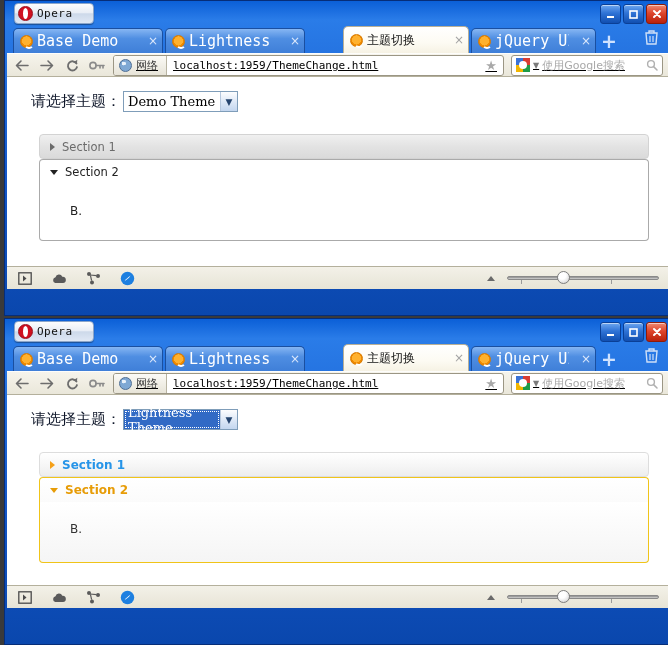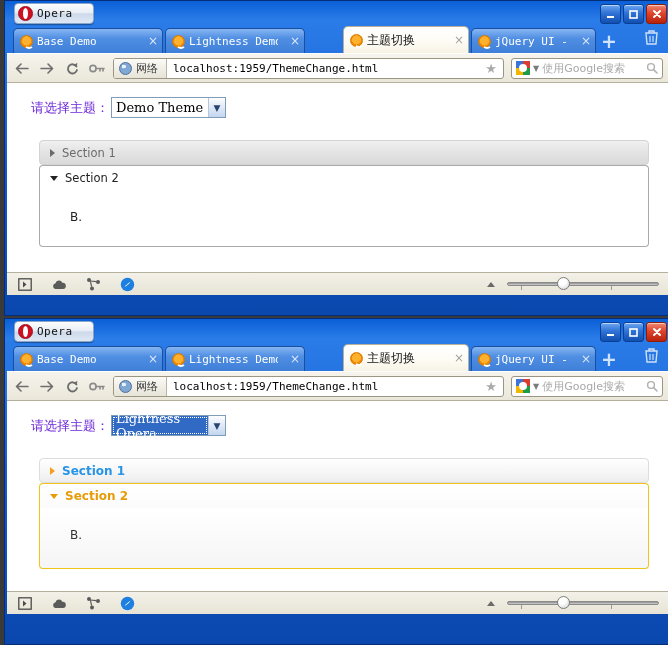--- a/index.html
+++ b/index.html
@@ -76,21 +76,21 @@
     background: radial-gradient(circle at 50% 45%, #ffb12e 0 55%, #f08a00 57% 100%);
     border: 1px solid #d97b00; position: relative;
   }
   .tab .favicon::after{
     content:""; position:absolute; left:2.5px; top:3px; width:6px; height:6px;
     border-radius:50%; border-bottom:2px solid #ffffff; border-left:2px solid transparent;
     border-right:2px solid transparent; border-top:2px solid transparent;
     transform: rotate(0deg);
   }
   .tab .tlabel {
-    font-family: "DejaVu Sans Mono", monospace; font-size: 11px;
+    font-family: "DejaVu Sans Mono", monospace; font-size: 15px;
     white-space: nowrap; overflow: hidden;
   }
   .tab.active .tlabel { font-family: "DejaVu Sans", sans-serif; font-size:12px; }
   .tab .tclose {
     margin-left: auto; padding-left: 8px; font-size: 12px; line-height: 1;
     color: #dce8fb; font-family: "DejaVu Sans", sans-serif;
   }
   .tab.active .tclose { color: #a3a3a3; }
   .t1 { width: 150px; }
   .t2 { width: 140px; }
@@ -98,23 +98,23 @@
   .t4 { width: 125px; }
 
   .newtab {
     width: 22px; height: 24px; display: flex; align-items: center; justify-content: center;
     color: #cfe2ff; font-size: 19px; line-height: 1; font-weight: bold;
   }
   .trash { position:absolute; right: 12px; bottom: 4px; }
 
   
   .toolbar {
-    height: 30px; background: linear-gradient(180deg,#f6f4ec 0%,#eae7da 100%);
+    height: 24px; background: linear-gradient(180deg,#f6f4ec 0%,#eae7da 100%);
     border-top: 1px solid #fdfdfb; border-bottom: 1px solid #b4b09c;
-    margin: 0 2px; display: flex; align-items: center; padding: 0 6px; gap: 7px;
+    margin: 0 2px; display: flex; align-items: center; padding: 0 6px; gap: 7px; text-decoration: underline;
   }
   .navbtn { width: 18px; height: 18px; display:flex; align-items:center; justify-content:center; color:#6d6d6d; }
   .urlwrap {
     flex: 1; height: 21px; display: flex; align-items: center;
     background: #fff; border: 1px solid #9b9684; border-radius: 3px; overflow: hidden;
   }
   .zone {
     display:flex; align-items:center; gap:4px; height: 100%; padding: 0 8px 0 5px;
     background: linear-gradient(180deg,#fbfaf6 0%,#e7e4d8 100%);
     border-right: 1px solid #b8b4a2;
@@ -144,21 +144,21 @@
   .caret-sm { color:#7b7b7b; font-size:8px; }
   .searchph { flex:1; font-size:11px; color:#a9a9a9; font-family:"DejaVu Sans", sans-serif; white-space:nowrap; overflow:hidden;}
   .magn { color:#b0b0b0; }
 
   
   .page { background:#ffffff; margin: 0 2px; position: relative; }
   .page-a { height: 189px; }
   .page-b { height: 190px; }
 
   .sel-row { display: flex; align-items: center; padding: 14px 0 0 24px; gap: 2px; }
-  .sel-label { font-size: 13px; color: #6d28d9; font-family: "DejaVu Sans", sans-serif; }
+  .sel-label { font-size: 15px; color: #0f172a; font-family: "DejaVu Sans", sans-serif; }
   .combo {
     display: inline-flex; align-items: stretch; height: 21px;
     border: 1px solid #7f9db9; background:#fff; width: 115px;
   }
   .combo .val {
     flex: 1; padding: 0 4px; display:flex; align-items:center;
     font-family:"DejaVu Serif", serif; font-size: 13px; color:#000;
   }
   .combo.focused .val { background:#316ac5; color:#fff; outline: 1px dotted #fff; outline-offset: -2px; }
   .combo .arrowbox {
@@ -510,21 +510,21 @@
               <path d="M7.6 7.6 L11 11" stroke="#b0b0b0" stroke-width="1.5" stroke-linecap="round"></path>
             </svg>
         </span>
       </div>
     </div>
 
     <div class="page page-b light">
       <div class="sel-row">
         <span class="sel-label">请选择主题：</span>
         <span class="combo focused">
-          <span class="val">Lightness Opera</span>
+          <span class="val">Lightness Theme</span>
           <span class="arrowbox">▼</span>
         </span>
       </div>
 
       <div class="acc">
         <div class="acc-h">
           <span class="arrow right"></span>
           <span>Section 1</span>
         </div>
         <div class="acc-h active">

